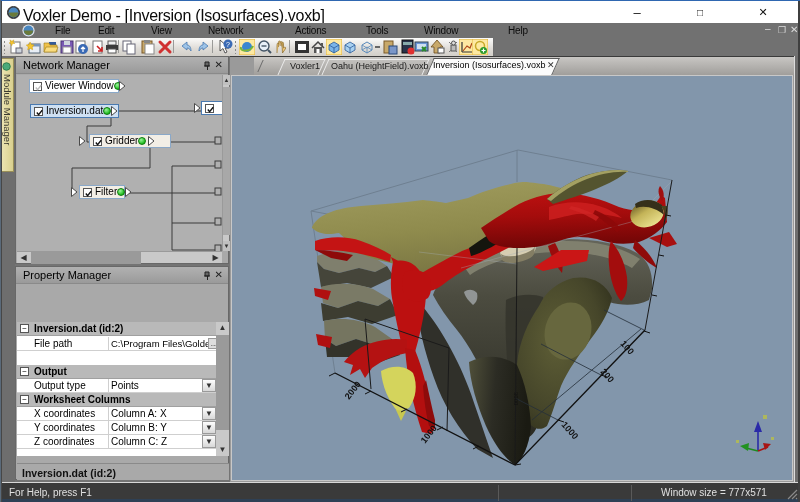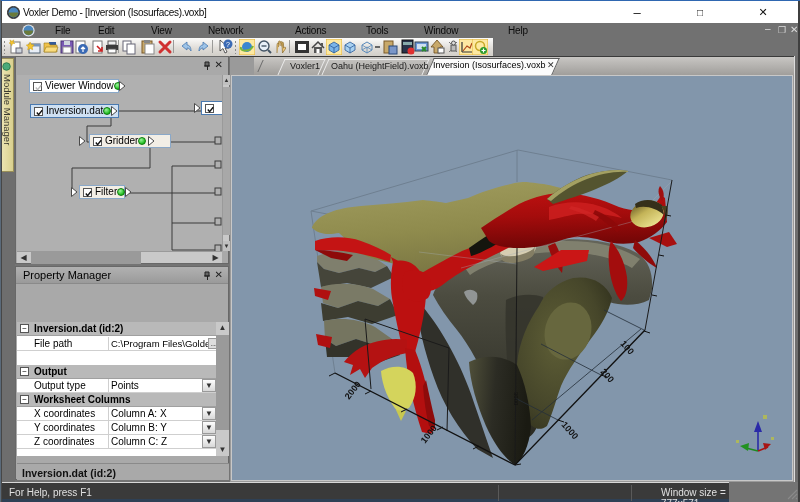--- a/index.html
+++ b/index.html
@@ -1,19 +1,19 @@
 <!DOCTYPE html>
 <html><head><meta charset="utf-8"><style>
 *{margin:0;padding:0;box-sizing:border-box;}
 html,body{width:800px;height:502px;overflow:hidden;font-family:"Liberation Sans",sans-serif;}
 #win{position:absolute;left:0;top:0;width:800px;height:502px;background:#747474;border-left:1px solid #5a6a7a;border-right:1px solid #5a6a7a;}
 .abs{position:absolute;}
 
 #titlebar{left:0;top:0;width:800px;height:23px;background:#ffffff;border-top:1px solid #2f67b1;}
-#titletxt{left:22px;top:6px;font-size:10px;letter-spacing:-0.3px;color:#0a0a0a;}
+#titletxt{left:22px;top:6px;font-size:16px;letter-spacing:-0.3px;color:#0a0a0a;}
 .winbtn{top:3px;width:18px;height:17px;color:#111;font-size:13px;text-align:center;line-height:17px;}
 
 #menubar{left:0;top:23px;width:800px;height:15px;background:#717171;}
 .mitem{position:absolute;top:2px;font-size:10px;letter-spacing:-0.2px;color:#0a0a0a;}
 
 #toolrow{left:0;top:38px;width:800px;height:18px;background:#717171;}
 #toolbar{position:absolute;left:0;top:0;width:493px;height:18px;background:linear-gradient(#fbfbfa,#dedbd6 60%,#d2cfc9);border-right:1px solid #6e6e6e;}
 .ticon{position:absolute;top:1px;width:16px;height:16px;}
 .tsep{position:absolute;top:2px;width:1px;height:13px;background:#9a9a98;}
 .tgrip{position:absolute;top:2px;width:3px;height:14px;background-image:radial-gradient(circle,#8a8a88 35%,transparent 40%);background-size:3px 4px;}
@@ -30,21 +30,21 @@
 .cbx{display:inline-block;width:9px;height:9px;border:1px solid #555;background:#fff;margin:0 3px 0 3px;vertical-align:-2px;position:relative;}.cbx svg{position:absolute;left:0;top:0;}
 .dot{display:inline-block;width:8px;height:8px;border-radius:50%;background:radial-gradient(circle at 35% 30%,#9cf59c,#1fbb1f 70%);border:1px solid #0a7a0a;vertical-align:-1px;}
 
 .grow{position:absolute;left:0;right:0;height:14px;border-bottom:1px solid #cfcfcf;background:#fff;font-size:10px;color:#000;}
 .ggroup{background:#b9b9b9;font-weight:bold;border-bottom:1px solid #a0a0a0;}
 .glabel{position:absolute;left:17px;top:1px;white-space:nowrap;}
 .gval{position:absolute;left:94px;top:1px;white-space:nowrap;}
 .gdiv{position:absolute;left:91px;top:0;bottom:0;width:1px;background:#cfcfcf;}
 .ddbtn{position:absolute;right:0px;top:0px;width:14px;height:13px;background:linear-gradient(#fdfdfd,#d8d8d8);border:1px solid #9a9a9a;font-size:8px;text-align:center;line-height:12px;color:#333;}
 
-#statusbar{left:0;top:482px;width:728px;height:20px;background:#3a3a3a;border-top:1px solid #d8d8d8;border-bottom:3px solid #2e4055;color:#e0e0e0;font-size:10px;}
+#statusbar{left:0;top:482px;width:800px;height:20px;background:#3a3a3a;border-top:1px solid #d8d8d8;border-bottom:3px solid #2e4055;color:#e0e0e0;font-size:10px;}
 </style></head>
 <body>
 <div id="win">
 
   <div class="abs" id="titlebar">
     <svg class="abs" style="left:6px;top:5px" width="13" height="13" viewBox="0 0 17 17">
       <circle cx="8.5" cy="8.5" r="8" fill="#3a3a3a"></circle>
       <circle cx="8.5" cy="8.5" r="6.5" fill="#4a87c0"></circle>
       <path d="M2.5,8.5 a6,6 0 0 0 12,0 z" fill="#6a7a3a"></path>
       <circle cx="8.5" cy="8.5" r="8" fill="none" stroke="#222" stroke-width="1"></circle>
@@ -216,20 +216,21 @@
   <div class="abs" id="leftstrip">
     <div class="abs" id="modtab">
       <svg class="abs" style="left:1px;top:3px" width="9" height="9" viewBox="0 0 10 10">
           <circle cx="5" cy="5" r="4.2" fill="#4aaa7a" stroke="#2a7a4a" stroke-width="1"></circle>
         </svg>
       <div id="modtxt">Module Manager</div>
     </div>
   </div>
 
   <div class="abs panel" id="netpanel" style="left:14px;top:56px;width:214px;height:208px;">
+    <div class="phdr">Network Manager</div>
     <svg class="pbtn" style="right:16px;top:4px" width="9" height="10" viewBox="0 0 9 10">
         <path d="M2,1 h4 v4 h-4 z M1,5 h6 M4.5,5 v4" stroke="#222" stroke-width="1" fill="#666"></path>
       </svg>
     <div class="pbtn" style="right:5px;font-size:10px;">✕</div>
     <div class="abs" id="netcanvas" style="left:1px;top:18px;width:205px;height:176px;background:#b0b0b0;overflow:hidden;">
       <svg class="abs" style="left:0;top:0" width="205" height="176" viewBox="0 0 205 176">
         <g stroke="#3a3a3a" stroke-width="1" fill="none">
           <path d="M94,36 L184,36"></path>
           <path d="M94,38 L94,51 L70,51 L70,67 L72,67"></path>
           <path d="M131,67 L198,67"></path>

